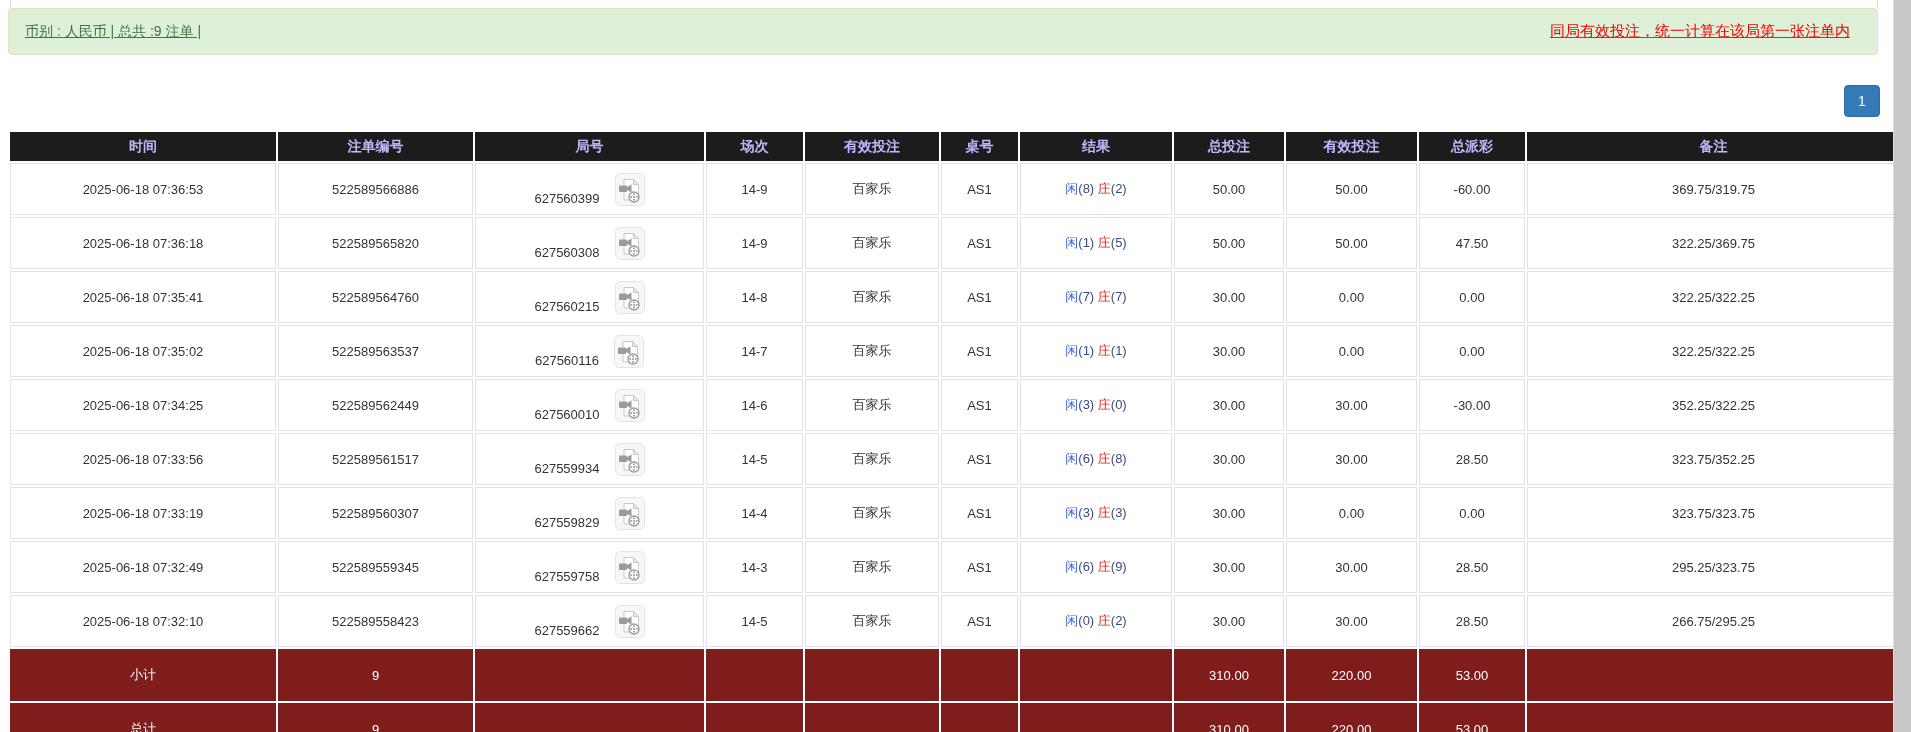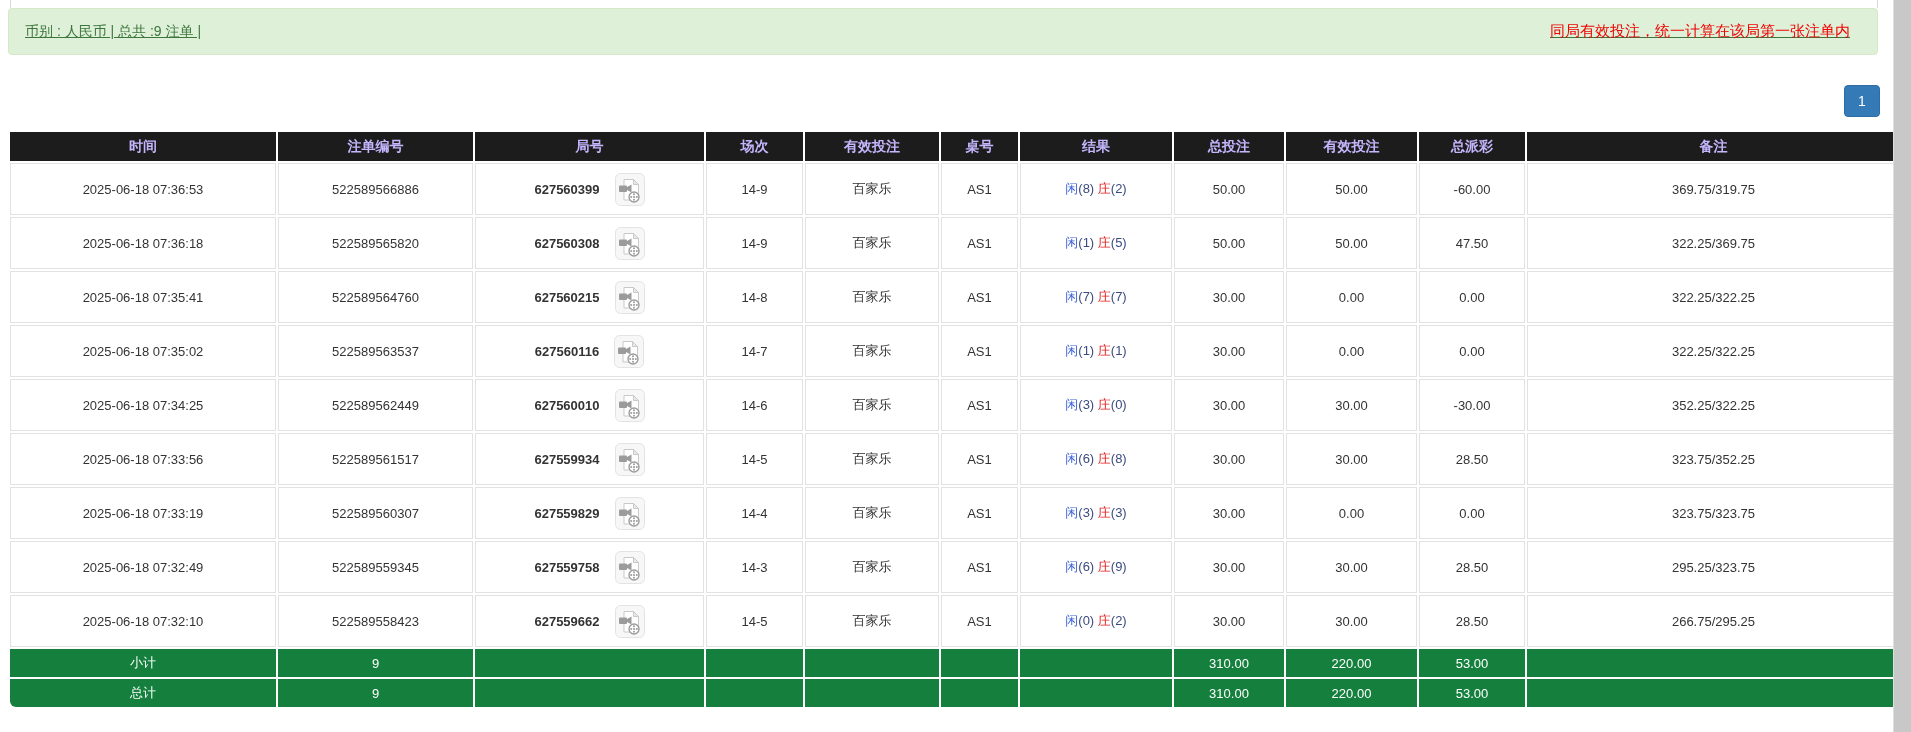--- a/index.html
+++ b/index.html
@@ -29,30 +29,30 @@
   }
   table.records th{
     background:#1c1c1c;color:#c4b5fd;font-size:14px;font-weight:bold;
     height:29px;padding:0;text-align:center;
   }
   table.records tbody td{
     background:#fff;border:1px solid #e2e2e2;height:50px;padding:0;
     text-align:center;font-size:13px;color:#333;
   }
   table.records tfoot td{
-    background:#15803d;color:#fff;height:28px;padding:0;text-align:center;font-size:13px;
+    background:#7f1d1d;color:#fff;height:28px;padding:12px;text-align:center;font-size:13px;
   }
   table.records tfoot tr:last-child td:first-child{border-bottom-left-radius:6px;}
   table.records tfoot tr:last-child td:last-child{border-bottom-right-radius:6px;}
   .blue{color:#3c76dd;}
   .neg{color:#e60000;}
   .res-p{color:#3b5fd6;}
   .res-b{color:#e02222;}
   .res-score{color:#3c4a7e;}
-  .round-wrap{display:inline-flex;align-items:center;justify-content:center;gap:15px;font-weight:bold;}
+  .round-wrap{display:inline-flex;align-items:flex-end;justify-content:center;gap:15px;}
   .video-btn{display:inline-flex;cursor:pointer;}
   .scrollbar{
     position:absolute;right:0;top:0;width:18px;height:732px;
     background:#c8c8c8;border-left:1px solid #dedede;box-sizing:border-box;
   }
 </style>
 </head>
 <body>
 
 <div class="top-cut"></div>

